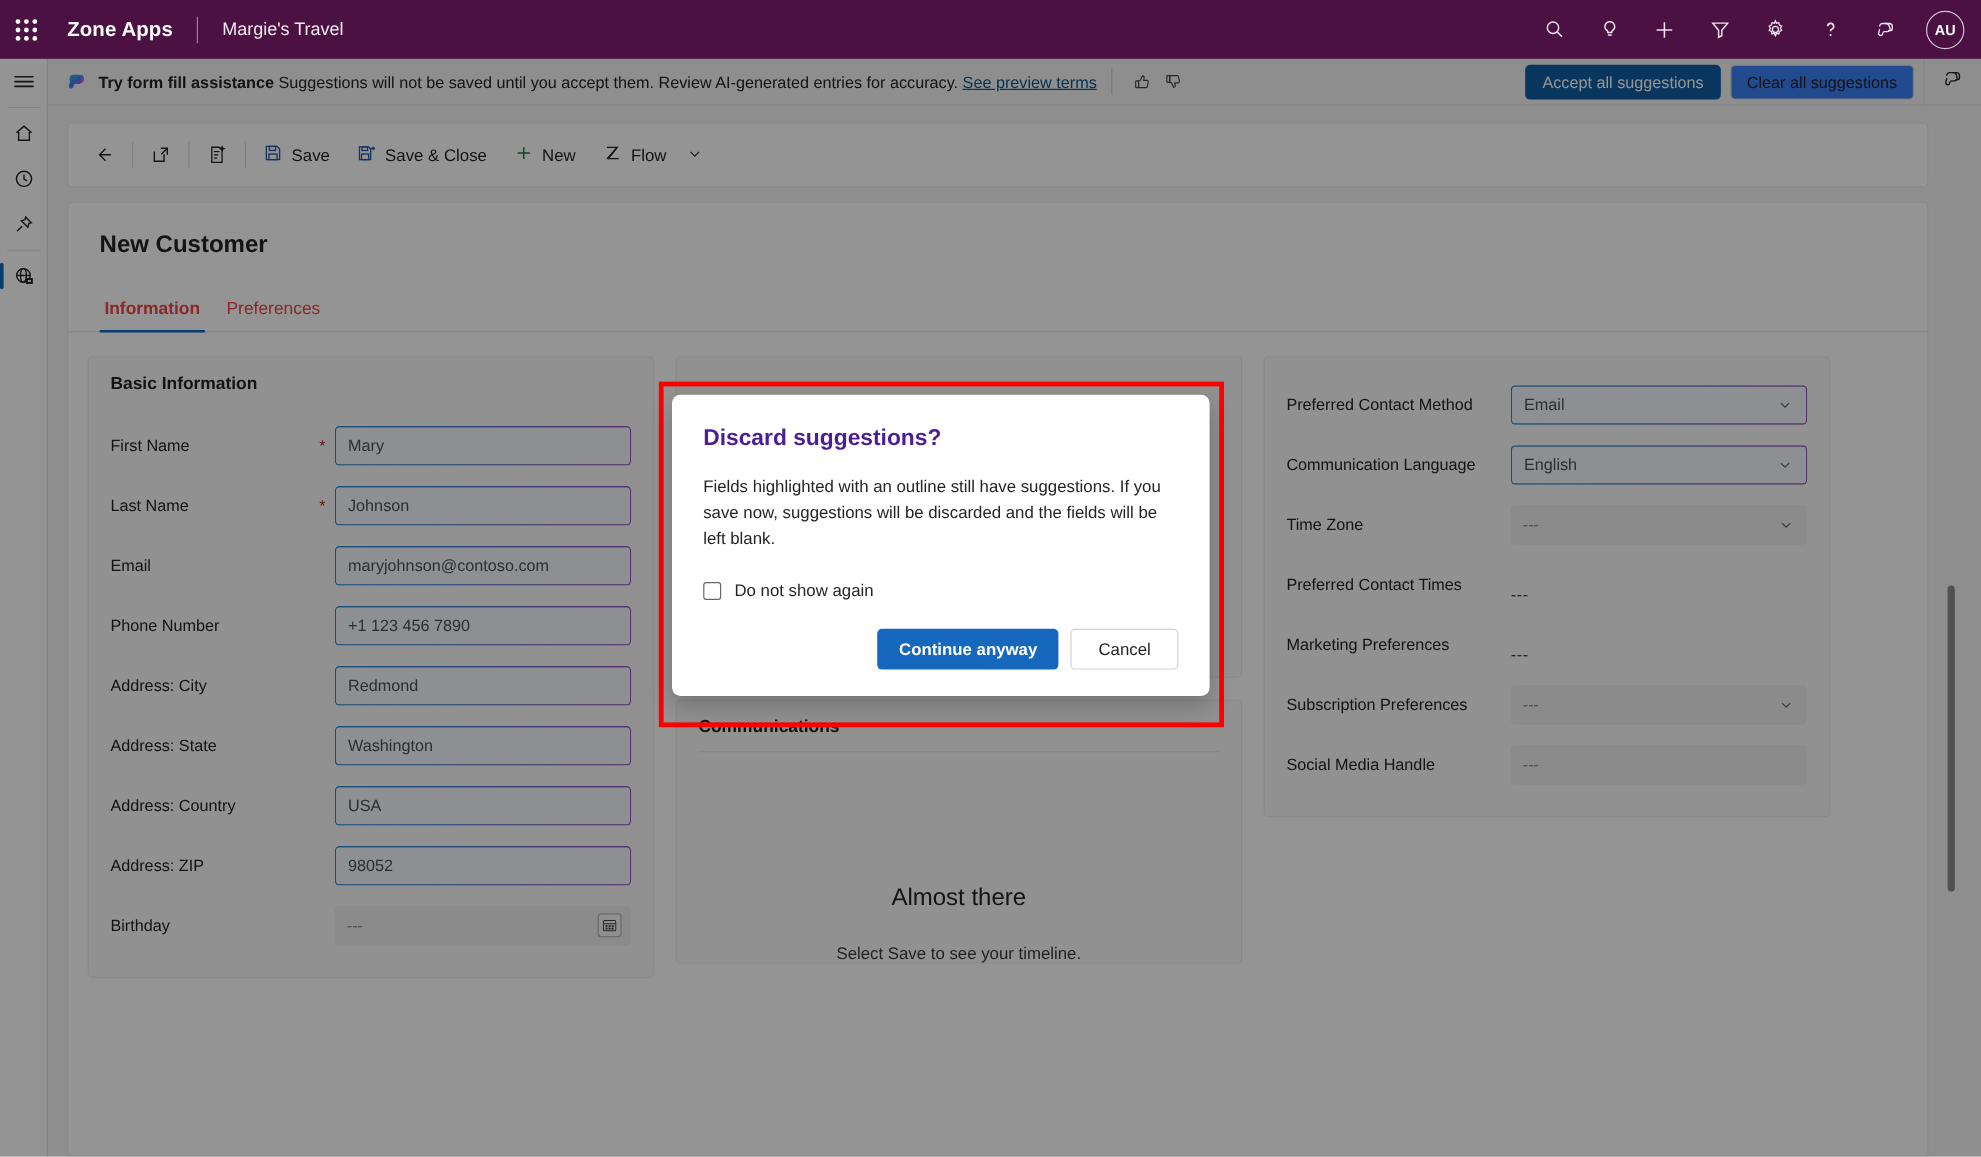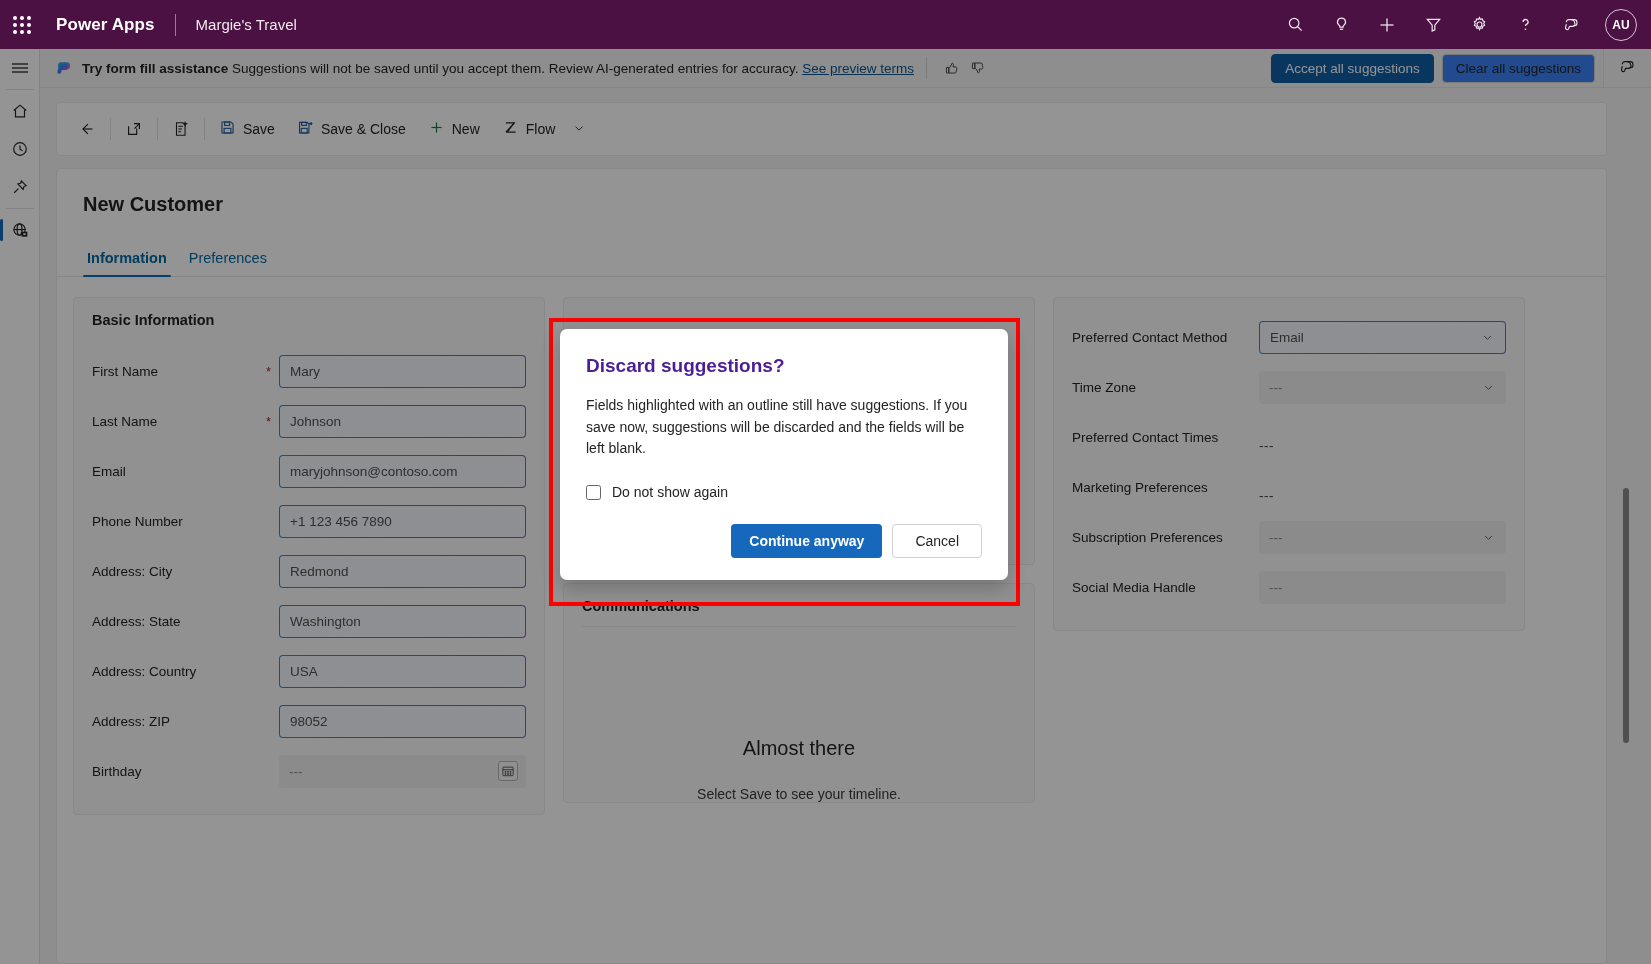--- a/index.html
+++ b/index.html
@@ -122,21 +122,21 @@
   }
   .page-title {
     font-size: 20px; font-weight: 600; color: #242424;
     padding: 24px 0 0 26px;
   }
   .tabs {
     display: flex; gap: 6px; padding: 28px 0 0 22px;
     border-bottom: 1px solid #e5e5e5;
   }
   .tab {
-    font-size: 14.5px; color: #0369a1; padding: 6px 8px 10px 8px;
+    font-size: 14.5px; color: #ef4444; padding: 6px 8px 10px 8px;
     cursor: pointer; position: relative;
   }
   .tab.active { font-weight: 600; }
   .tab.active::after {
     content: ''; position: absolute; left: 4px; right: 4px; bottom: -1px; height: 2.5px;
     background: #0f6cbd; border-radius: 2px;
   }
 
   .columns {
     display: flex; gap: 18px; padding: 20px 16px 0 16px; align-items: flex-start;
@@ -509,20 +509,33 @@
                         <span>Email</span>
                         <span class="chev">
                           <svg width="15" height="15" viewBox="0 0 20 20" fill="none" stroke="#616161" stroke-width="1.3">
                             <path d="M5.5 8l4.5 4.5L14.5 8"></path>
                           </svg>
                         </span>
                       </div>
                     </div>
                   </div>
                   <div class="field">
+                    <div class="field-label">Communication Language</div>
+                    <div class="field-ctl">
+                      <div class="inp sugg">
+                        <span>English</span>
+                        <span class="chev">
+                          <svg width="15" height="15" viewBox="0 0 20 20" fill="none" stroke="#616161" stroke-width="1.3">
+                            <path d="M5.5 8l4.5 4.5L14.5 8"></path>
+                          </svg>
+                        </span>
+                      </div>
+                    </div>
+                  </div>
+                  <div class="field">
                     <div class="field-label">Time Zone</div>
                     <div class="field-ctl">
                       <div class="inp empty">
                         <span>---</span>
                         <span class="chev">
                           <svg width="15" height="15" viewBox="0 0 20 20" fill="none" stroke="#616161" stroke-width="1.3">
                             <path d="M5.5 8l4.5 4.5L14.5 8"></path>
                           </svg>
                         </span>
                       </div>
@@ -581,21 +594,21 @@
           <i></i>
           <i></i>
           <i></i>
           <i></i>
           <i></i>
           <i></i>
           <i></i>
           <i></i>
         </div>
     </div>
-    <div class="brand">Power Apps</div>
+    <div class="brand">Zone Apps</div>
     <div class="brand-sep"></div>
     <div class="app-name">Margie's Travel</div>
 
     <div class="topbar-right">
       <div class="tb-ico">
         <svg width="19" height="19" viewBox="0 0 20 20" fill="none" stroke="#f0e4ee" stroke-width="1.3">
           <circle cx="8.6" cy="8.6" r="5"></circle>
             <line x1="12.4" y1="12.4" x2="16.5" y2="16.5"></line>
         </svg>
       </div>

